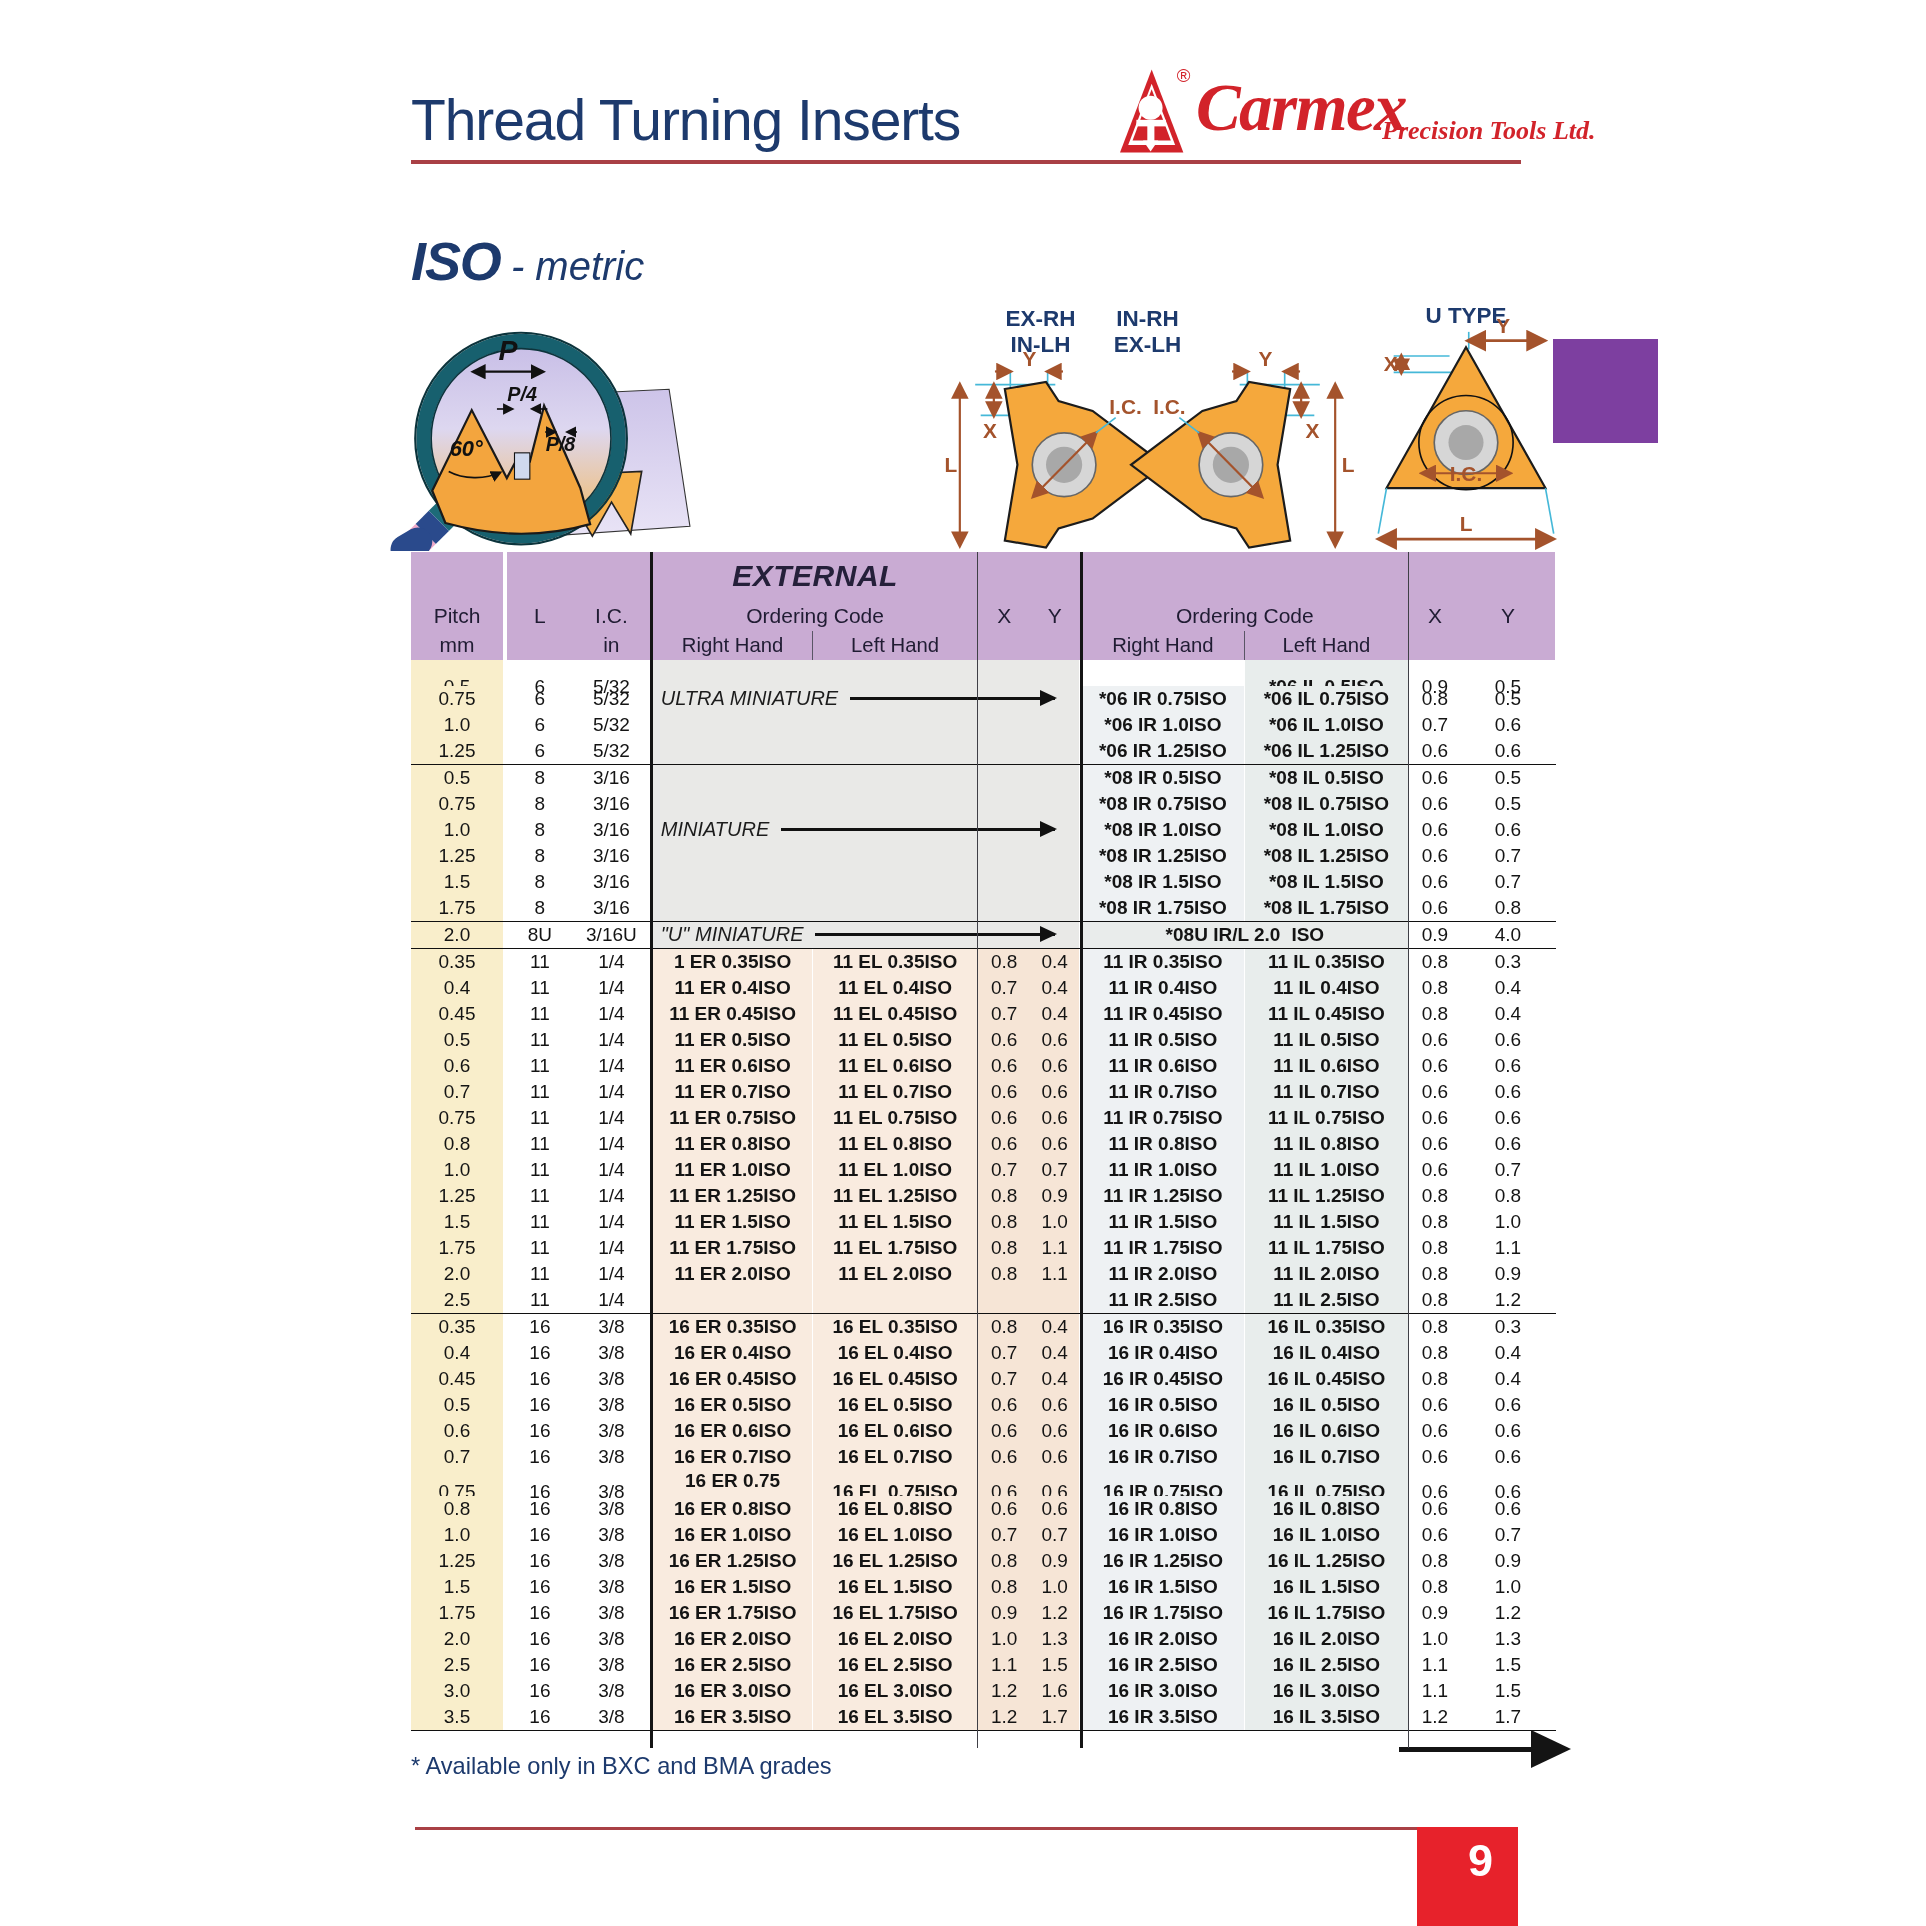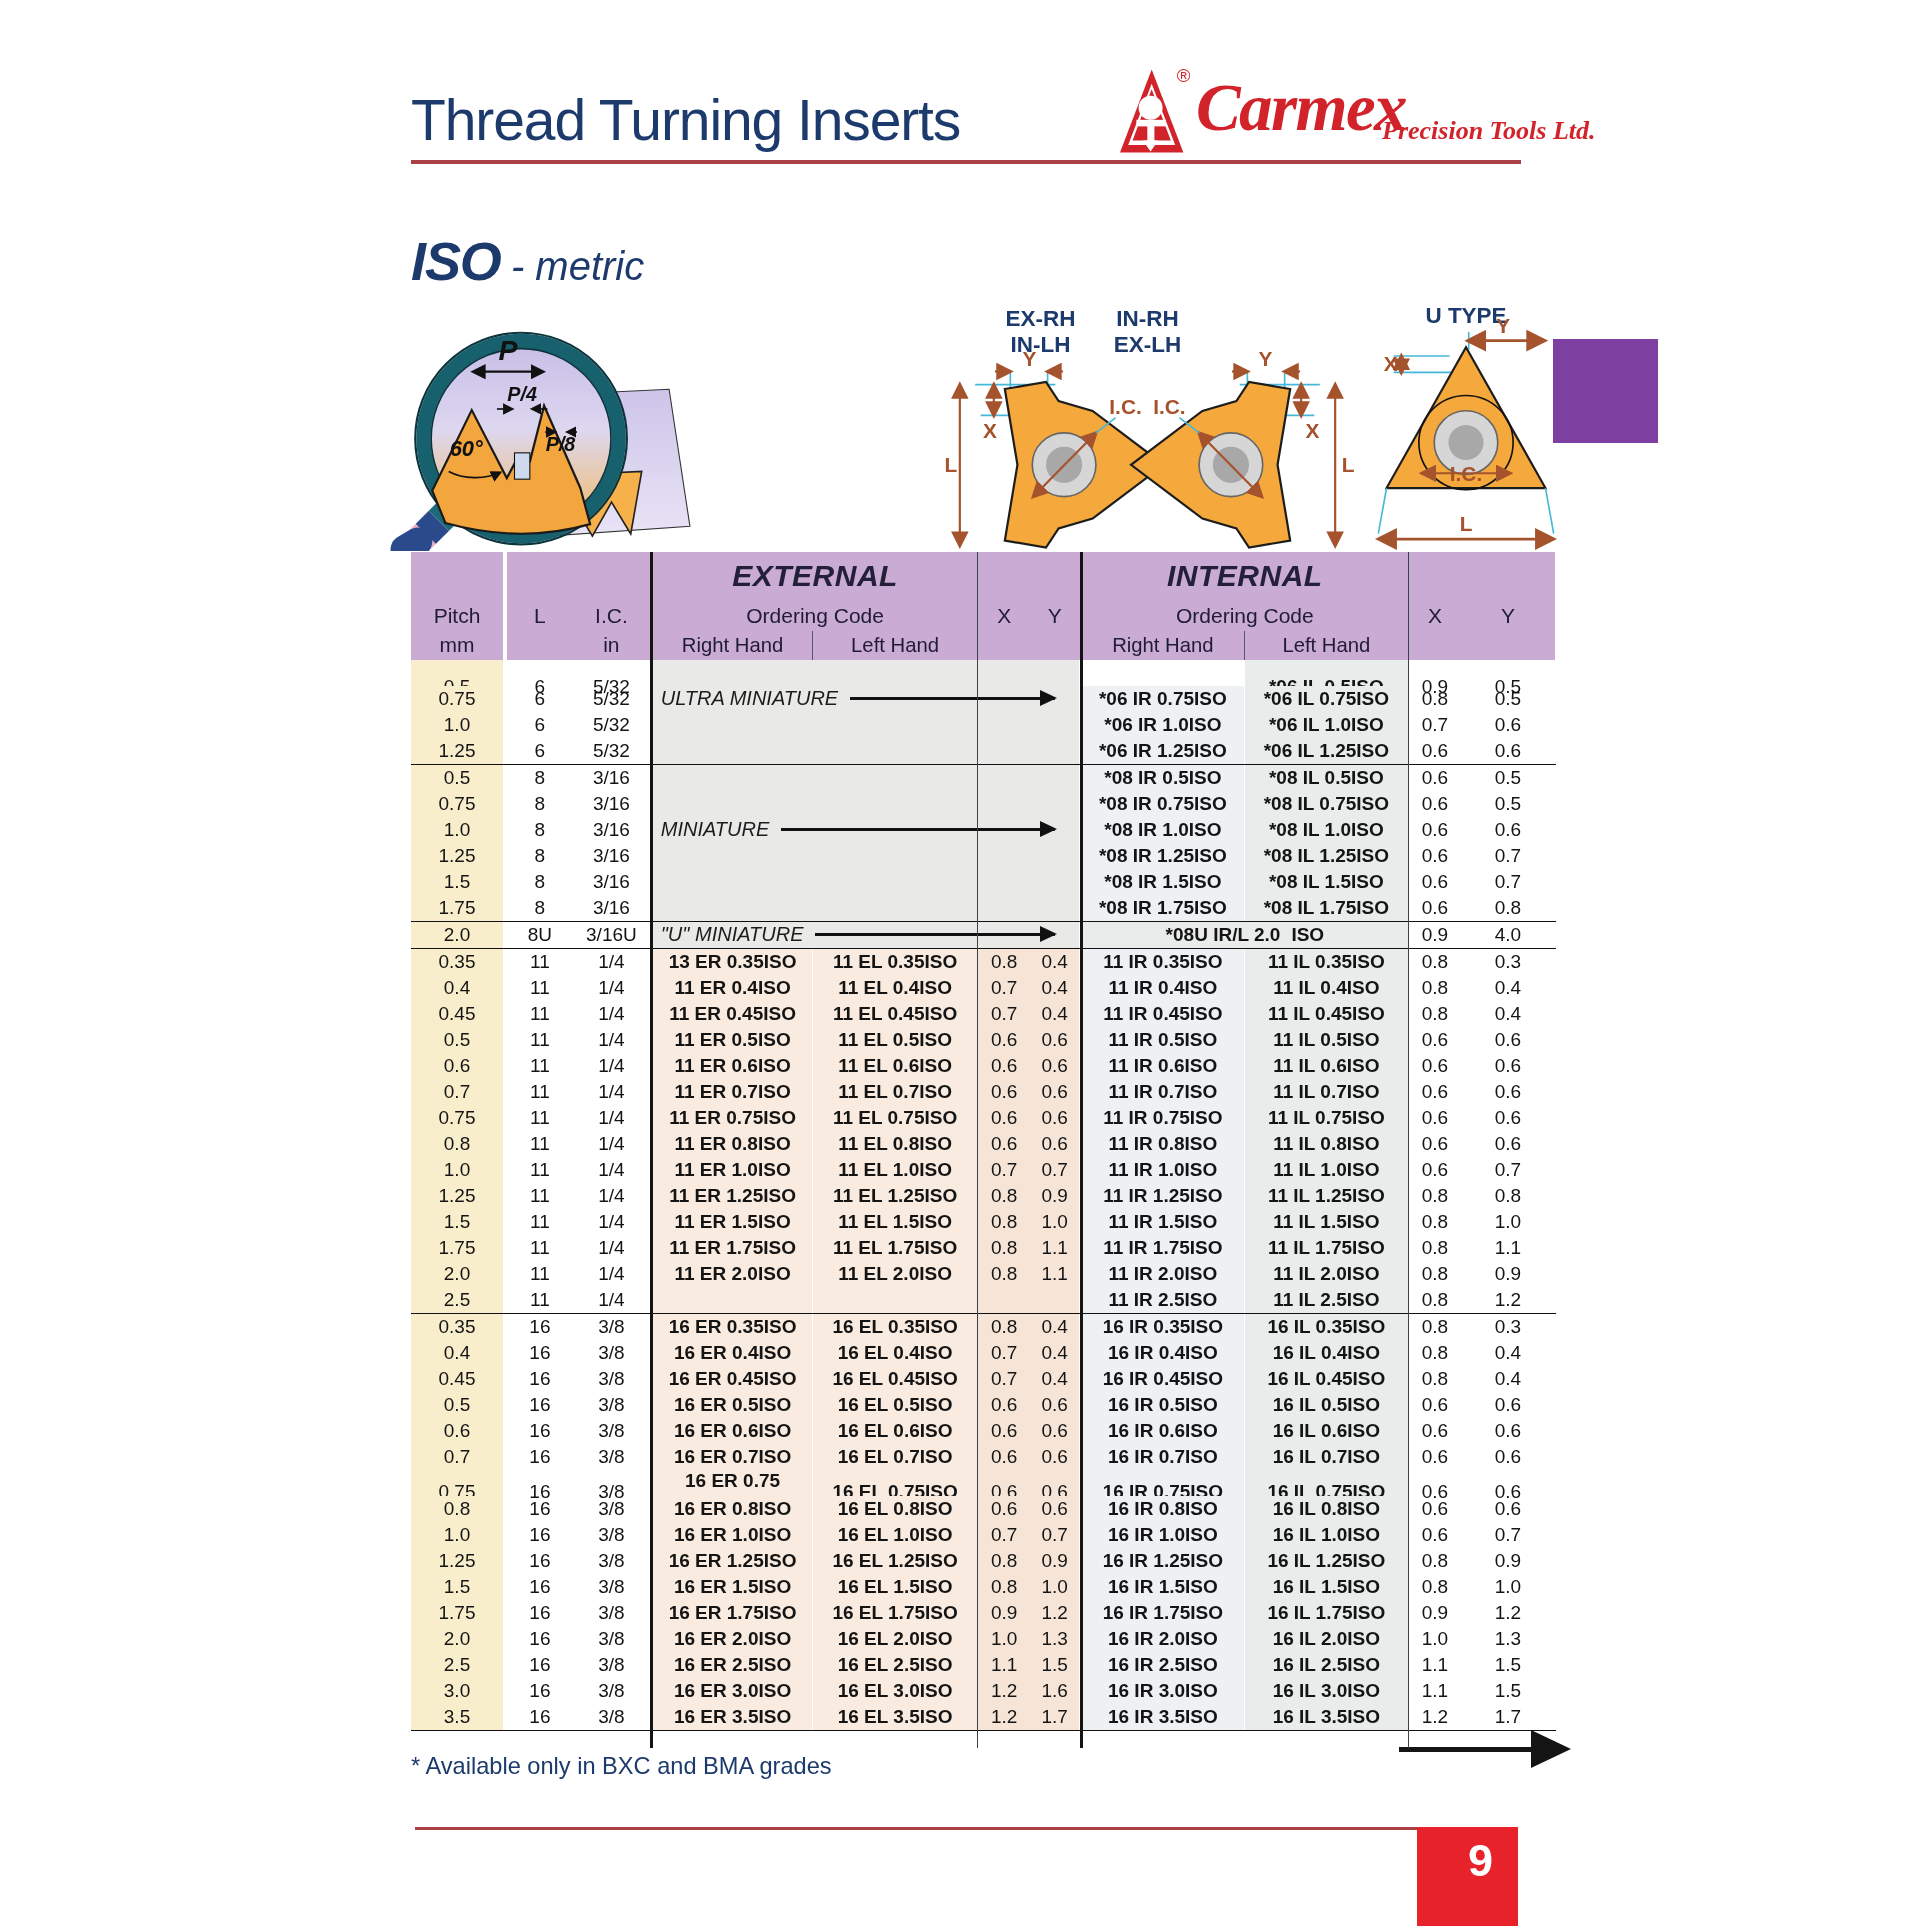--- a/index.html
+++ b/index.html
@@ -214,21 +214,20 @@
     <text x="180" y="424" class="dimtxt" text-anchor="middle">L</text>
   </svg>
 
   <div id="purple-square"></div>
 
   <div id="table">
     <div id="thead" class="grid16">
       <div class="hcell" style="grid-area:1/1/2/2"></div>
       <div class="hcell" style="grid-area:1/3/2/17"></div>
       <div class="hcell t htitle" style="grid-area:1/6/2/8">EXTERNAL</div>
-      <div class="hcell t htitle" style="grid-area:1/12/2/14">INTERNAL</div>
 
       <div class="hcell hline" style="grid-area:2/1">Pitch</div>
       <div class="hcell hline" style="grid-area:2/3">L</div>
       <div class="hcell hline" style="grid-area:2/4">I.C.</div>
       <div class="hcell" style="grid-area:2/5/4/6"></div>
       <div class="hcell hline" style="grid-area:2/6/3/8">Ordering Code</div>
       <div class="hcell" style="grid-area:2/8/4/9"></div>
       <div class="hcell hline" style="grid-area:2/9">X</div>
       <div class="hcell hline" style="grid-area:2/10">Y</div>
       <div class="hcell" style="grid-area:2/11/4/12"></div>
@@ -436,21 +435,21 @@
             <span class="intx" style="grid-column: 15;">0.9</span>
             <span class="inty" style="grid-column: 16;">4.0</span>
           </div>
         </div>
         <div class="sec">
           <div class="trow grid16">
             <span class="pitchc" style="grid-column: 1;">0.35</span>
             <span class="lc" style="grid-column: 3;">11</span>
             <span class="icc" style="grid-column: 4;">1/4</span>
             <span class="extrh rhc code" style="grid-column: 6;">
-              <span>13 ER 0.35</span>
+              <span>1 ER 0.35</span>
               <span>ISO</span>
             </span>
             <span class="extlh lhc code" style="grid-column: 7;">
               <span>11 EL 0.35</span>
               <span>ISO</span>
             </span>
             <span class="extx" style="grid-column: 9;">0.8</span>
             <span class="exty" style="grid-column: 10;">0.4</span>
             <span class="intrh rhc code" style="grid-column: 12;">
               <span>11 IR 0.35</span>

